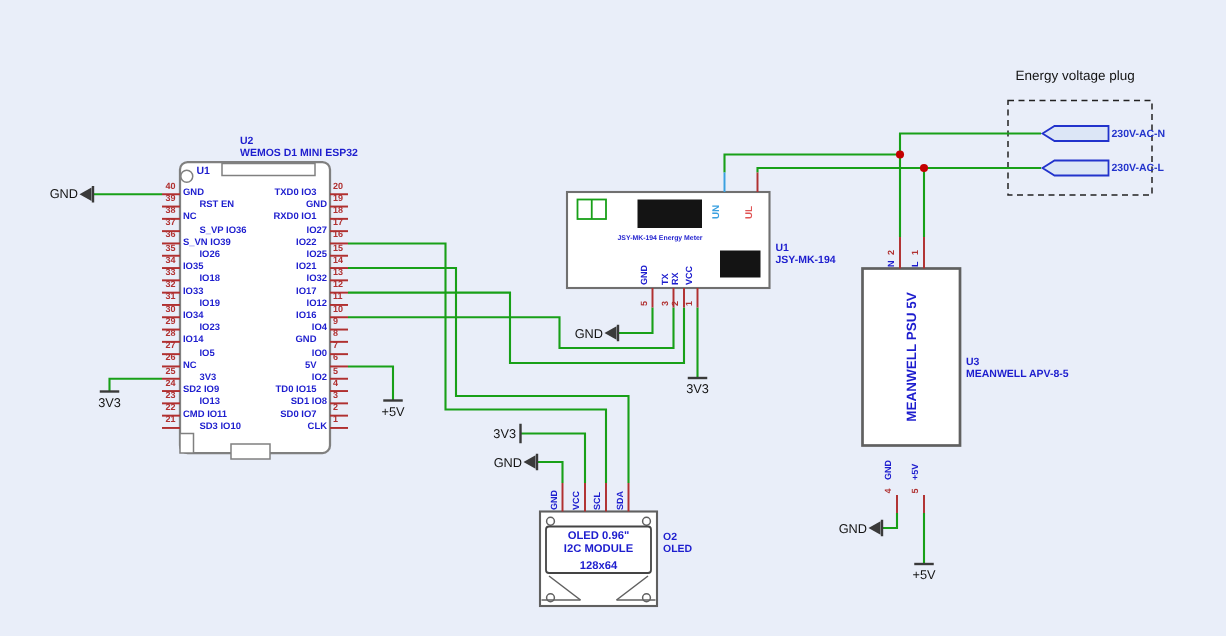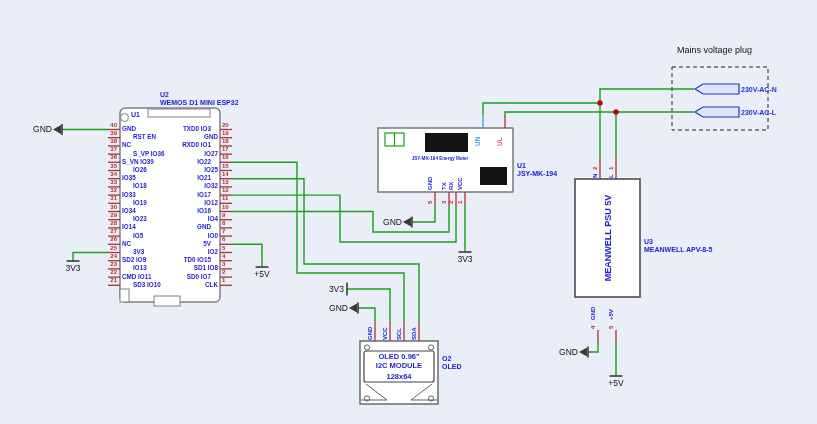--- a/index.html
+++ b/index.html
@@ -168,21 +168,21 @@
   <span class="t ref" style="left:644px; top:238px;">U3</span>
   <span class="t ref" style="left:644px; top:246px;">MEANWELL APV-8-5</span>
   <span class="t vcenter" style="left:608px; top:238px; font-size:9px; font-weight:bold; color:#1d1dce;">MEANWELL PSU 5V</span>
 
   <span class="t ref" style="left:442px; top:355px;">O2</span>
   <span class="t ref" style="left:442px; top:363px;">OLED</span>
   <span class="t screenline" style="left:364px; top:353px;">OLED 0.96"</span>
   <span class="t screenline" style="left:364px; top:362px;">I2C MODULE</span>
   <span class="t screenline" style="left:364px; top:373px;">128x64</span>
 
-  <span class="t" style="left:677px; top:46px; font-size:9px; color:#141414;">Mains voltage plug</span>
+  <span class="t" style="left:677px; top:46px; font-size:9px; color:#141414;">Energy voltage plug</span>
   <span class="t" style="left:741px; top:85.5px; font-size:7px; font-weight:bold; color:#2233cc;">230V-AC-N</span>
   <span class="t" style="left:741px; top:108.5px; font-size:7px; font-weight:bold; color:#2233cc;">230V-AC-L</span>
 
   <span class="t pwr right" style="left:22px;  top:125px;   width:30px;">GND</span>
   <span class="t pwr right" style="left:318px; top:303.5px; width:30px;">GND</span>
   <span class="t pwr right" style="left:372px; top:217.5px; width:30px;">GND</span>
   <span class="t pwr right" style="left:548px; top:347.5px; width:30px;">GND</span>
   <span class="t pwr center" style="left:53px;  top:263.5px; width:40px;">3V3</span>
   <span class="t pwr center" style="left:445px; top:254.5px; width:40px;">3V3</span>
   <span class="t pwr right" style="left:304px; top:284.5px; width:40px;">3V3</span>

